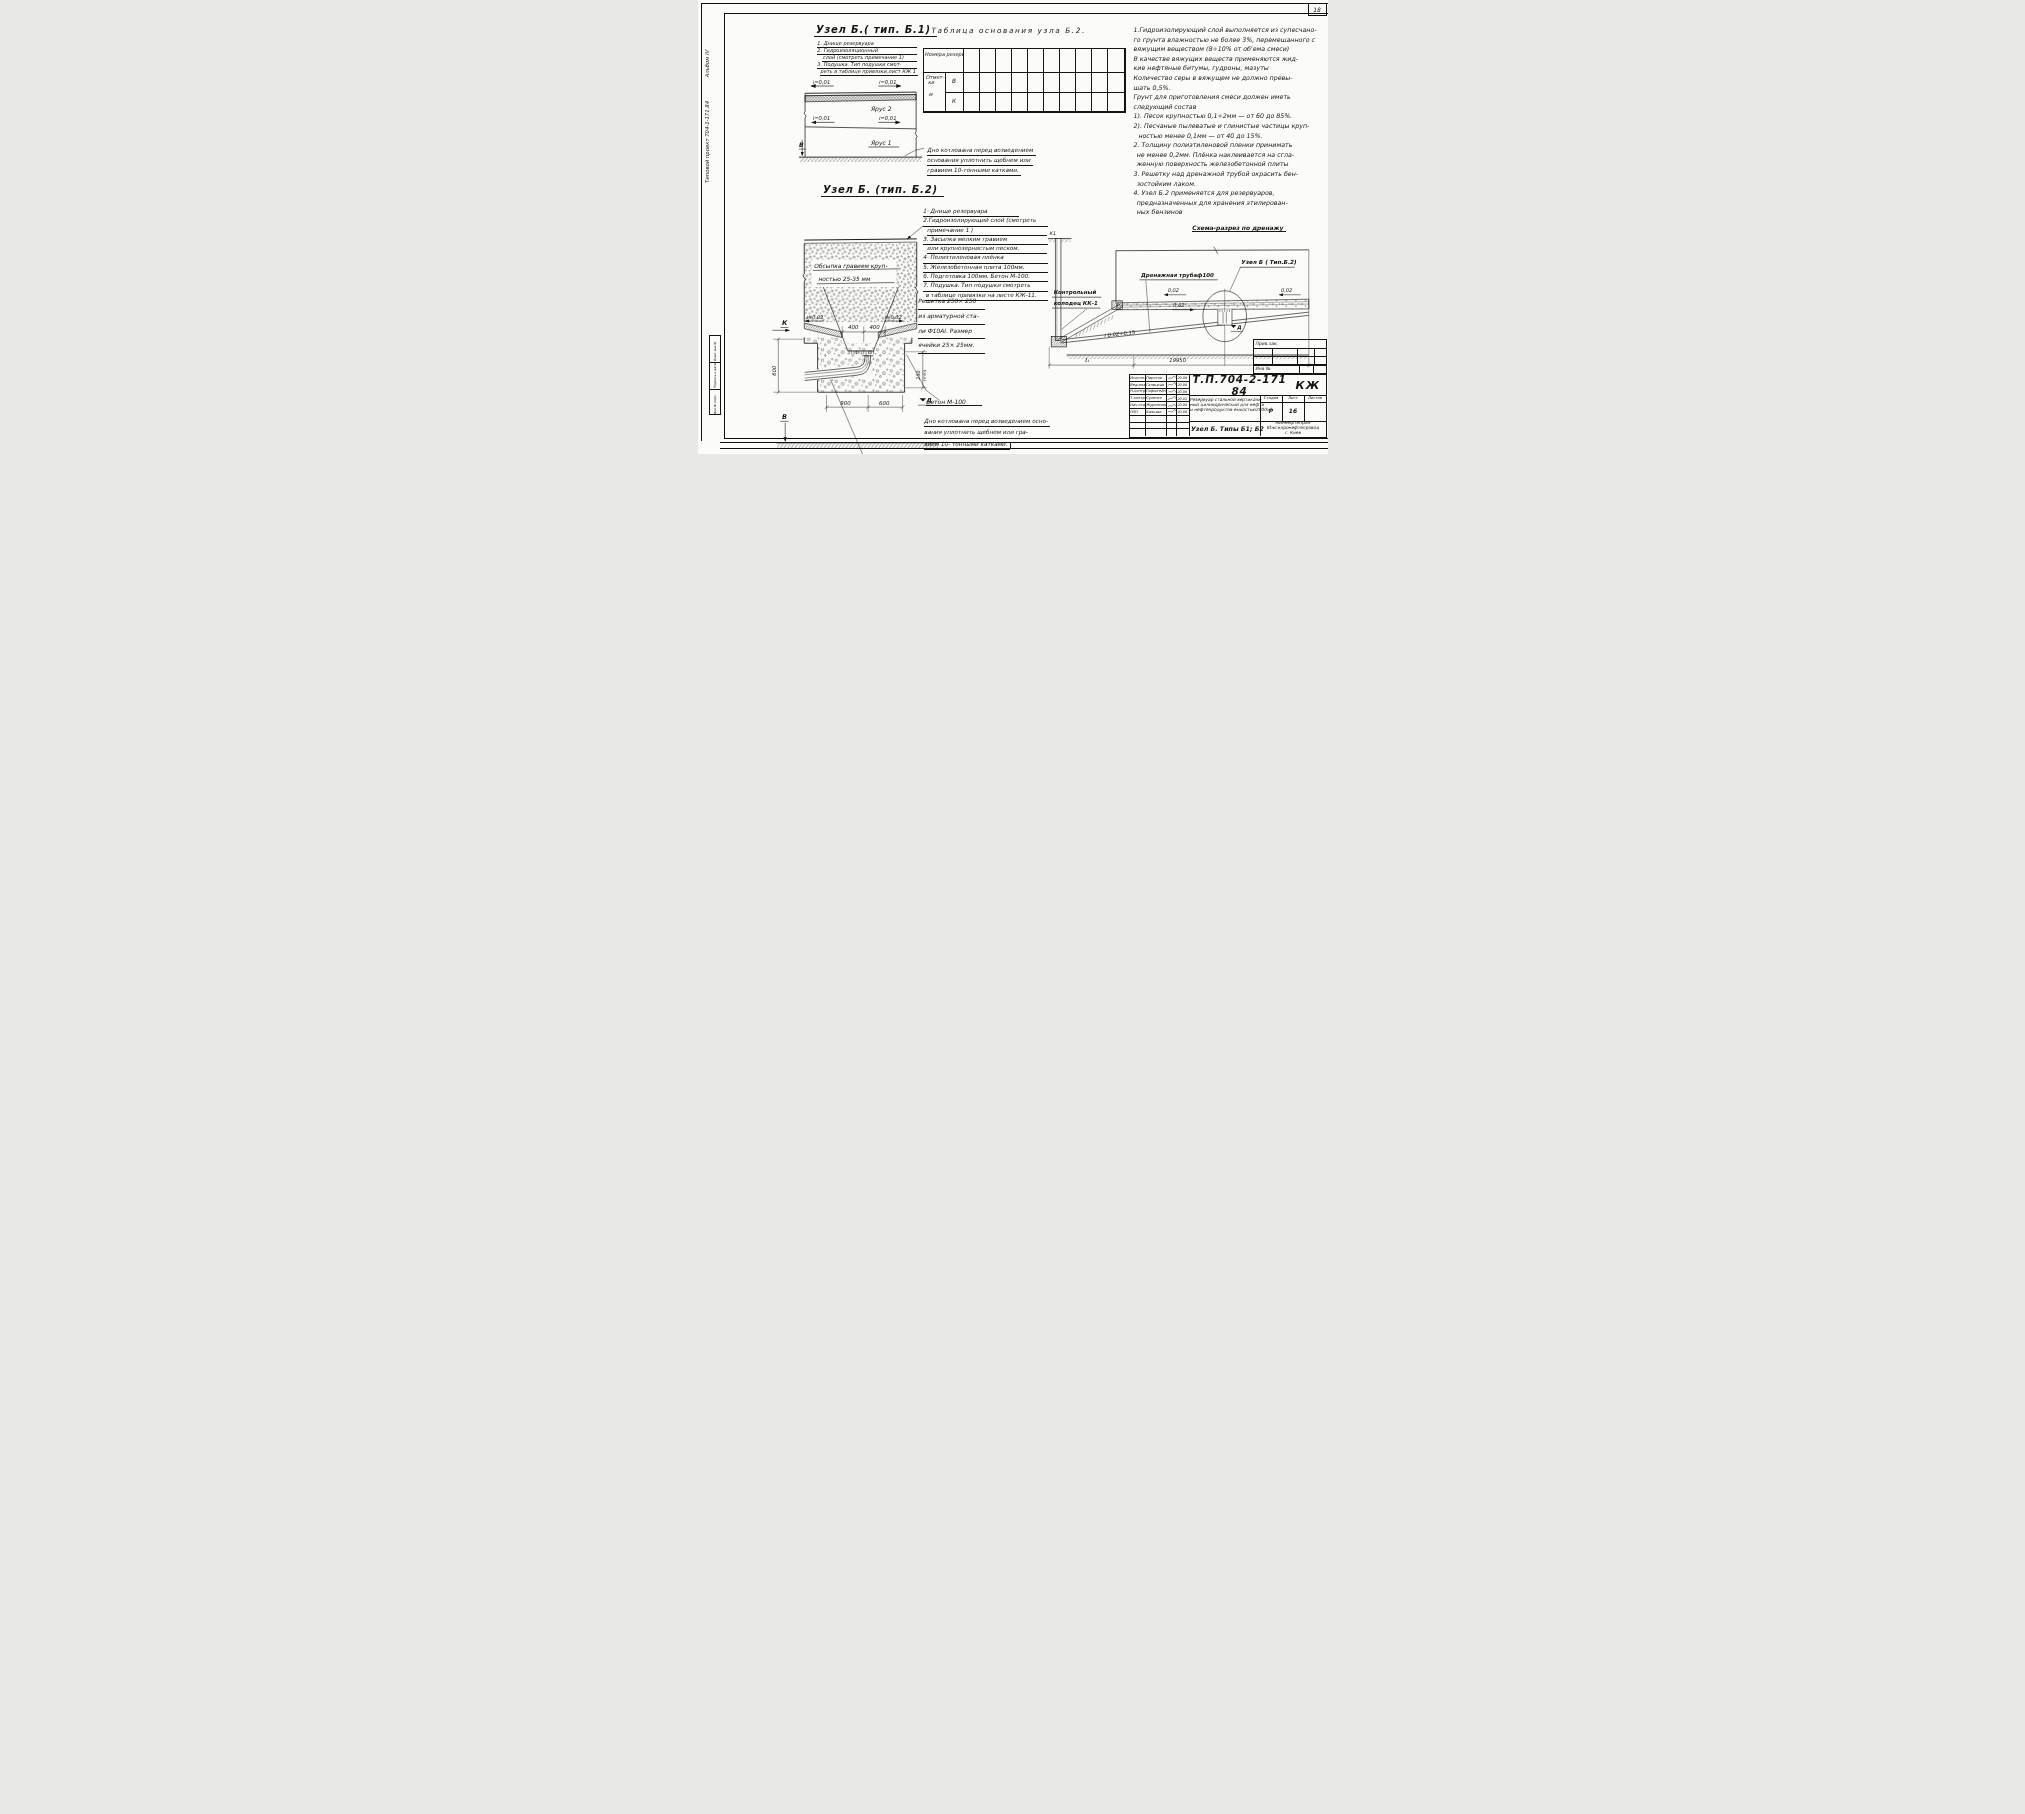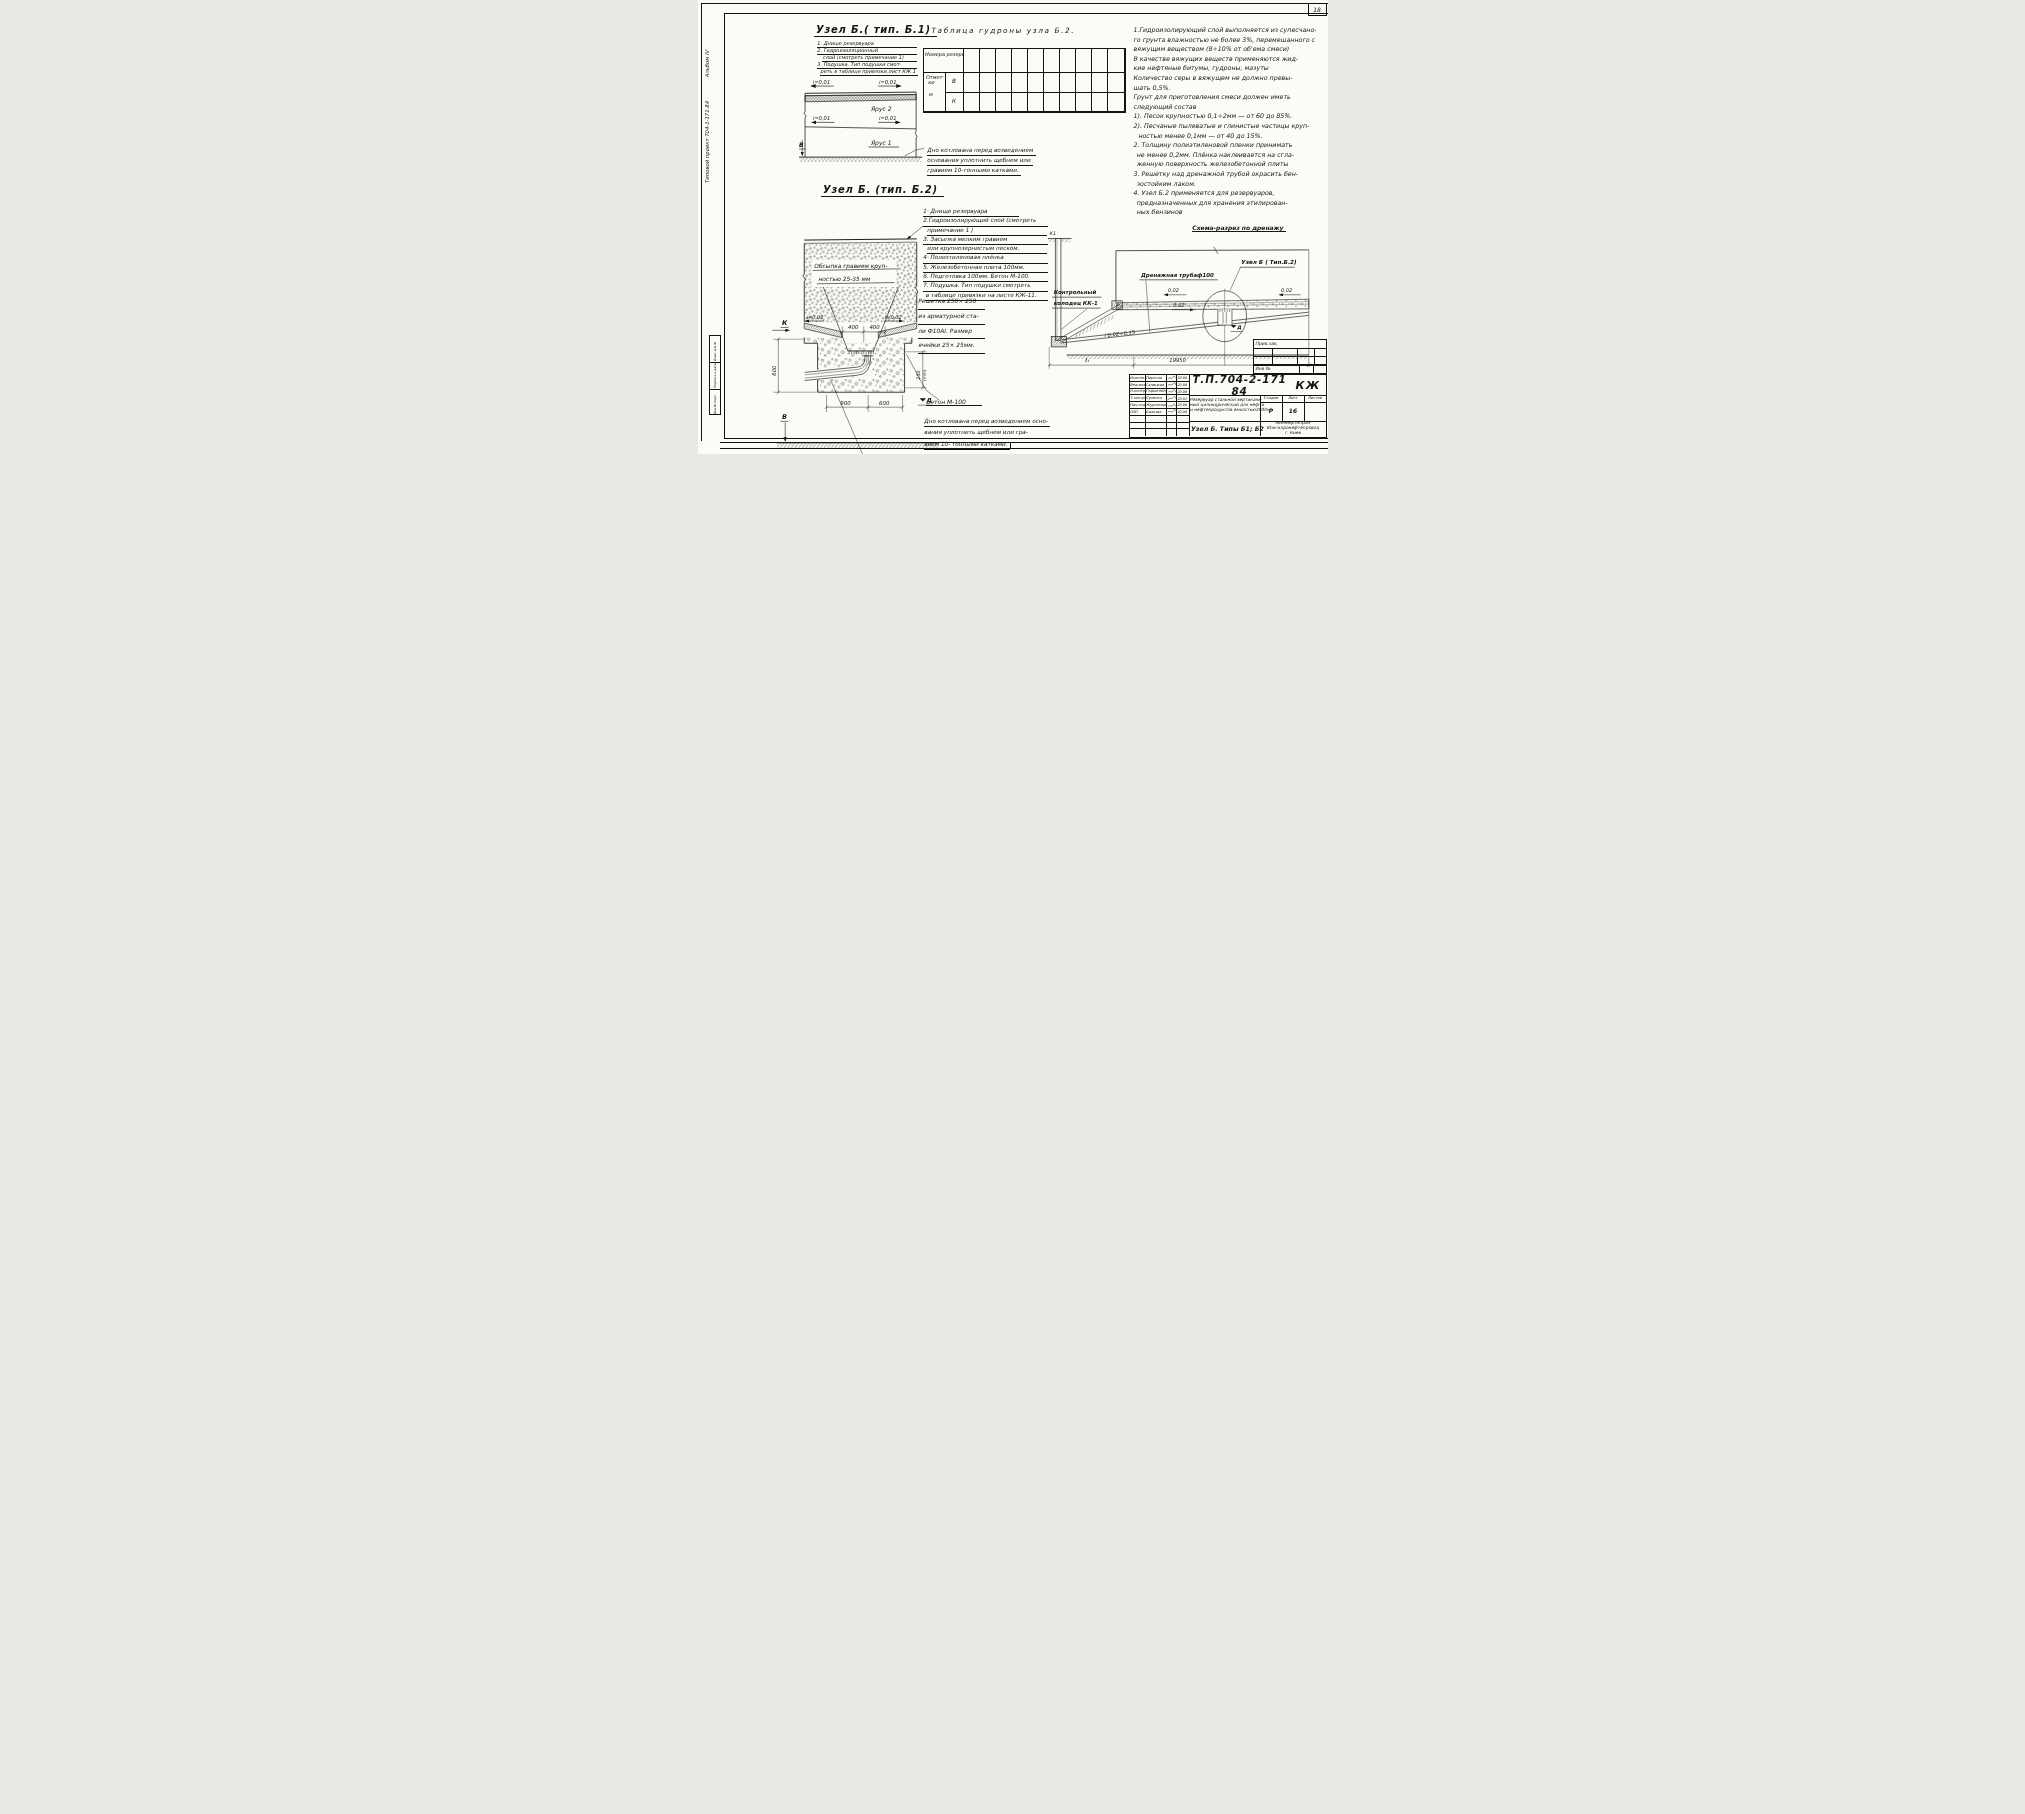--- a/index.html
+++ b/index.html
@@ -110,21 +110,21 @@
 
     <polyline points="262,200 288,186 310,181" fill="none" stroke="#141414" stroke-width="1.2"></polyline>
   </svg>
 
   <div class="a" style="left:229px;top:146px;">
     <div class="t-lbl" style="line-height:8.7px;"><span class="uline">Дно котлована перед возведением</span></div>
     <div class="t-lbl" style="line-height:8.7px;"><span class="uline">основания уплотнить щебнем или</span></div>
     <div class="t-lbl" style="line-height:8.7px;"><span class="uline">гравием 10-тонными катками.</span></div>
   </div>
 
-  <div class="a hand ln" style="left:234px;top:26px;font-size:7.3px;letter-spacing:1.6px;border-bottom:none;">Таблица гудроны узла Б.2.</div>
+  <div class="a hand ln" style="left:234px;top:26px;font-size:7.3px;letter-spacing:1.6px;border-bottom:none;">Таблица основания узла Б.2.</div>
 
   <div class="a cellgrid" style="left:225px;top:48px;width:203px;height:65px;border:1.1px solid #141414;grid-template-columns:22px 18px repeat(10,1fr);grid-template-rows:24px 20px 18.6px;">
     <div class="tb-txt" style="grid-area:1/1/2/3;font-size:5px;padding:2.4px 0.8px 0 1.6px;line-height:6px;">Номера резервуаров</div>
     <div style="grid-area:1/3;"></div>
       <div style="grid-area:1/4;"></div>
       <div style="grid-area:1/5;"></div>
       <div style="grid-area:1/6;"></div>
       <div style="grid-area:1/7;"></div>
       <div style="grid-area:1/8;"></div>
       <div style="grid-area:1/9;"></div>

